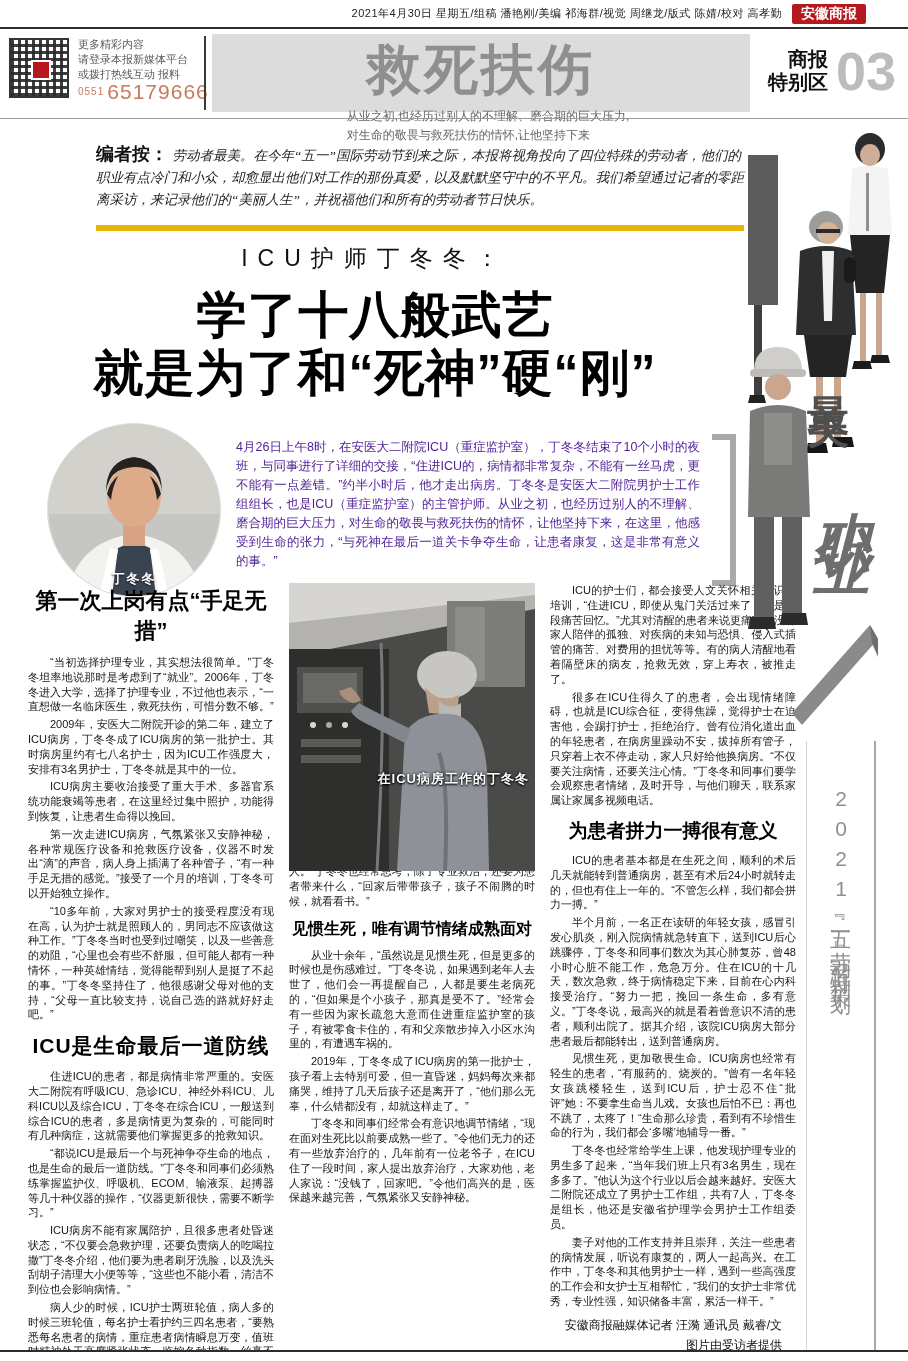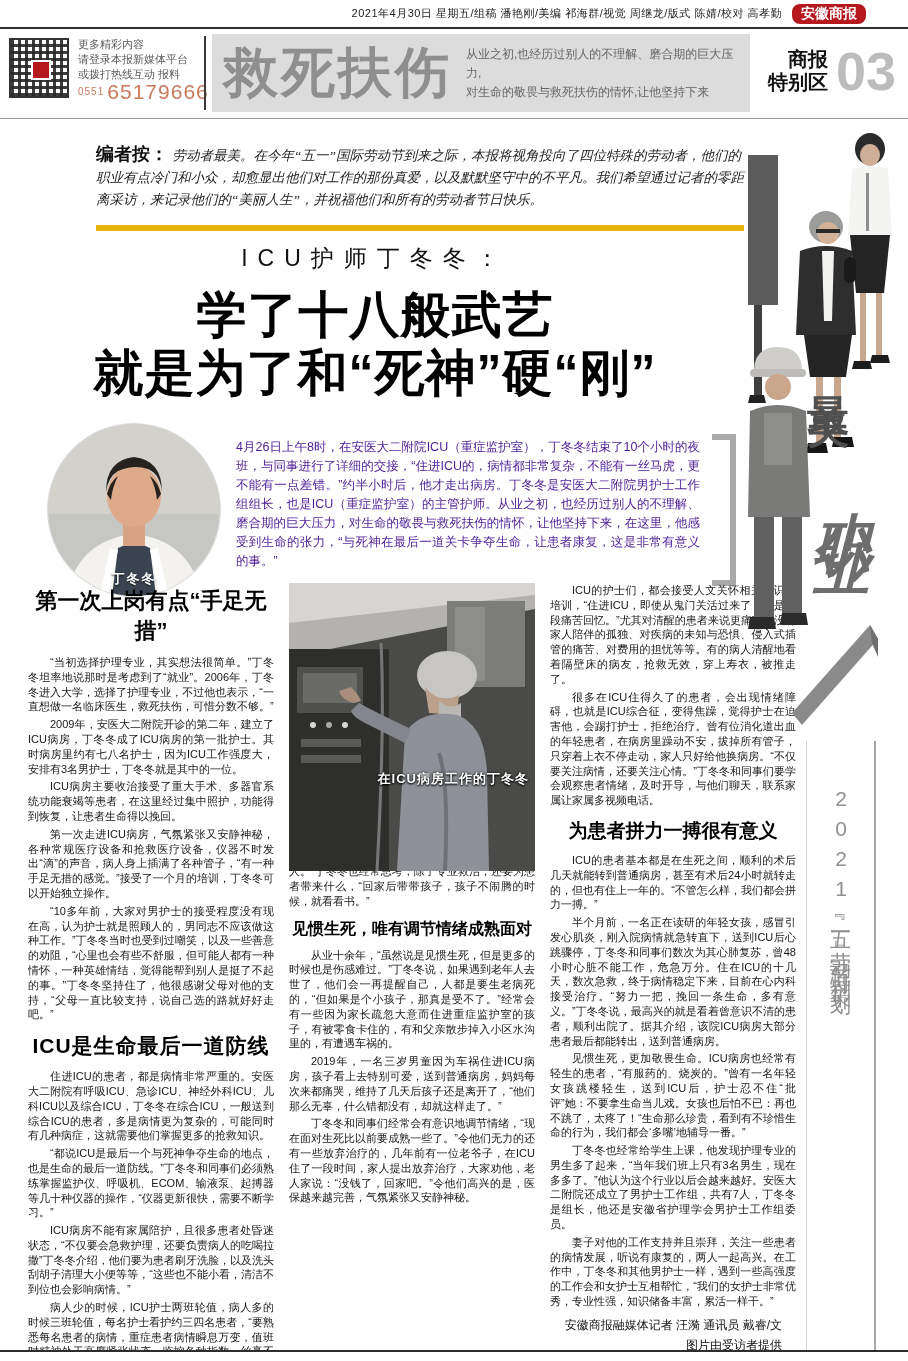--- a/index.html
+++ b/index.html
@@ -3,37 +3,37 @@
 <meta charset="utf-8">
 <style>
   html,body{margin:0;padding:0;background:#e8e8e8;}
   .page{position:relative;width:908px;height:1361px;background:#ffffff;margin:0 auto;
         font-family:"Liberation Sans","DejaVu Sans",sans-serif;color:#111;overflow:hidden;}
   
   .topbar{position:absolute;top:0;left:0;right:0;height:27px;display:flex;align-items:center;
           justify-content:flex-end;padding-right:42px;gap:10px;}
   .dateline{font-size:11px;color:#222;letter-spacing:.5px;}
   .logo{background:#b5191e;color:#fff;font-weight:bold;font-size:14px;line-height:20px;
-        padding:0 9px;border-radius:8px;font-family:"Liberation Serif","DejaVu Serif",serif;}
+        padding:0 9px;border-radius:2px;font-family:"Liberation Serif","DejaVu Serif",serif;}
   .topline{position:absolute;top:27px;left:0;right:0;height:2px;background:#2d2d2d;}
   
   .masthead{position:absolute;top:32px;left:6px;right:0;height:84px;}
   .qr{position:absolute;left:3px;top:6px;width:56px;height:56px;border:2px solid #333;
       background:
         repeating-linear-gradient(0deg,rgba(40,40,40,.9) 0 3px,transparent 3px 7px),
         repeating-linear-gradient(90deg,rgba(40,40,40,.9) 0 3px,#fff 3px 7px);}
   .qr-center{position:absolute;left:20px;top:20px;width:16px;height:16px;background:#b5191e;
       border:2px solid #fff;color:#fff;font-size:6px;line-height:7px;text-align:center;overflow:hidden;}
   .qrtext{position:absolute;left:72px;top:5px;font-size:11px;line-height:15px;color:#5a5a5a;}
   .phone-line{margin-top:2px;color:#c97a5d;}
   .phone-prefix{font-size:10px;vertical-align:4px;letter-spacing:1px;}
   .phone-num{font-size:21px;letter-spacing:1px;}
   .mast-divider{position:absolute;left:198px;top:4px;bottom:6px;width:2px;background:#3a3a3a;}
   .banner{position:absolute;left:206px;top:2px;width:538px;height:78px;background:#dcdcdc;
-          display:flex;align-items:center;padding:0 12px;box-sizing:border-box;}
+          display:flex;align-items:center;padding:0 12px;box-sizing:border-box;flex-direction:column;}
   .banner-title{font-size:54px;font-weight:bold;color:#8f8f8f;letter-spacing:3px;white-space:nowrap;}
   .banner-sub{font-size:12px;color:#666;line-height:19px;margin-left:14px;}
   .pagecorner{position:absolute;right:12px;top:12px;display:flex;align-items:center;gap:8px;}
   .section-name{text-align:right;font-weight:bold;font-size:20px;line-height:23px;color:#111;}
   .pagenum{font-size:54px;font-weight:bold;color:#bcbcbc;line-height:54px;}
   .mastline{position:absolute;top:118px;left:0;right:0;height:1px;background:#9a9a9a;}
   
   .editor-note{position:absolute;top:142px;left:96px;width:648px;
                border-bottom:6px solid #eab308;padding-bottom:14px;}
   .en-label{font-weight:bold;font-size:18px;color:#111;}
@@ -204,21 +204,21 @@
           <path d="M150 170 Q160 200 156 288" stroke="#6e7277" stroke-width="4" fill="none"></path>
         </svg>
         <div class="photo-caption">在ICU病房工作的丁冬冬</div>
       </div>
       <div>
           <p class="para">下班后也不会有多放松，人命关天，每天与死神争夺，他们要不断学习新知识，需要有大量的知识储备。“能康复出院更好，但是也很有可能，这里是他们的最后一段时光，我们是最后陪伴他们的人。”丁冬冬也经常思考，除了专业救治，还要为患者带来什么，“回家后带带孩子，孩子不闹腾的时候，就看看书。”</p>
         </div>
       <div class="sec-head-3">见惯生死，唯有调节情绪成熟面对</div>
       <div>
           <p class="para">从业十余年，“虽然说是见惯生死，但是更多的时候也是伤感难过。”丁冬冬说，如果遇到老年人去世了，他们会一再提醒自己，人都是要生老病死的，“但如果是个小孩子，那真是受不了。”经常会有一些因为家长疏忽大意而住进重症监护室的孩子，有被零食卡住的，有和父亲散步掉入小区水沟里的，有遭遇车祸的。</p>
-          <p class="para">2019年，一名三岁男童因为车祸住进ICU病房，孩子看上去特别可爱，送到普通病房，妈妈每次来都痛哭，维持了几天后孩子还是离开了，“他们那么无辜，什么错都没有，却就这样走了。”</p>
+          <p class="para">2019年，丁冬冬成了ICU病房的第一批护士，孩子看上去特别可爱，但一直昏迷，妈妈每次来都痛哭，维持了几天后孩子还是离开了，“他们那么无辜，什么错都没有，却就这样走了。”</p>
           <p class="para">丁冬冬和同事们经常会有意识地调节情绪，“现在面对生死比以前要成熟一些了。”令他们无力的还有一些放弃治疗的，几年前有一位老爷子，在ICU住了一段时间，家人提出放弃治疗，大家劝他，老人家说：“没钱了，回家吧。”令他们高兴的是，医保越来越完善，气氛紧张又安静神秘。</p>
         </div>
     </div>
     <div class="col">
       <div>
           <p class="para">ICU的护士们，都会接受人文关怀相关知识的培训，“住进ICU，即使从鬼门关活过来了，也是一段痛苦回忆。”尤其对清醒的患者来说更痛苦，没有家人陪伴的孤独、对疾病的未知与恐惧、侵入式插管的痛苦、对费用的担忧等等。有的病人清醒地看着隔壁床的病友，抢救无效，穿上寿衣，被推走了。</p>
           <p class="para">很多在ICU住得久了的患者，会出现情绪障碍，也就是ICU综合征，变得焦躁，觉得护士在迫害他，会踢打护士，拒绝治疗。曾有位消化道出血的年轻患者，在病房里躁动不安，拔掉所有管子，只穿着上衣不停走动，家人只好给他换病房。“不仅要关注病情，还要关注心情。”丁冬冬和同事们要学会观察患者情绪，及时开导，与他们聊天，联系家属让家属多视频电话。</p>
         </div>
       <div class="sec-head-4">为患者拼力一搏很有意义</div>
       <div>

